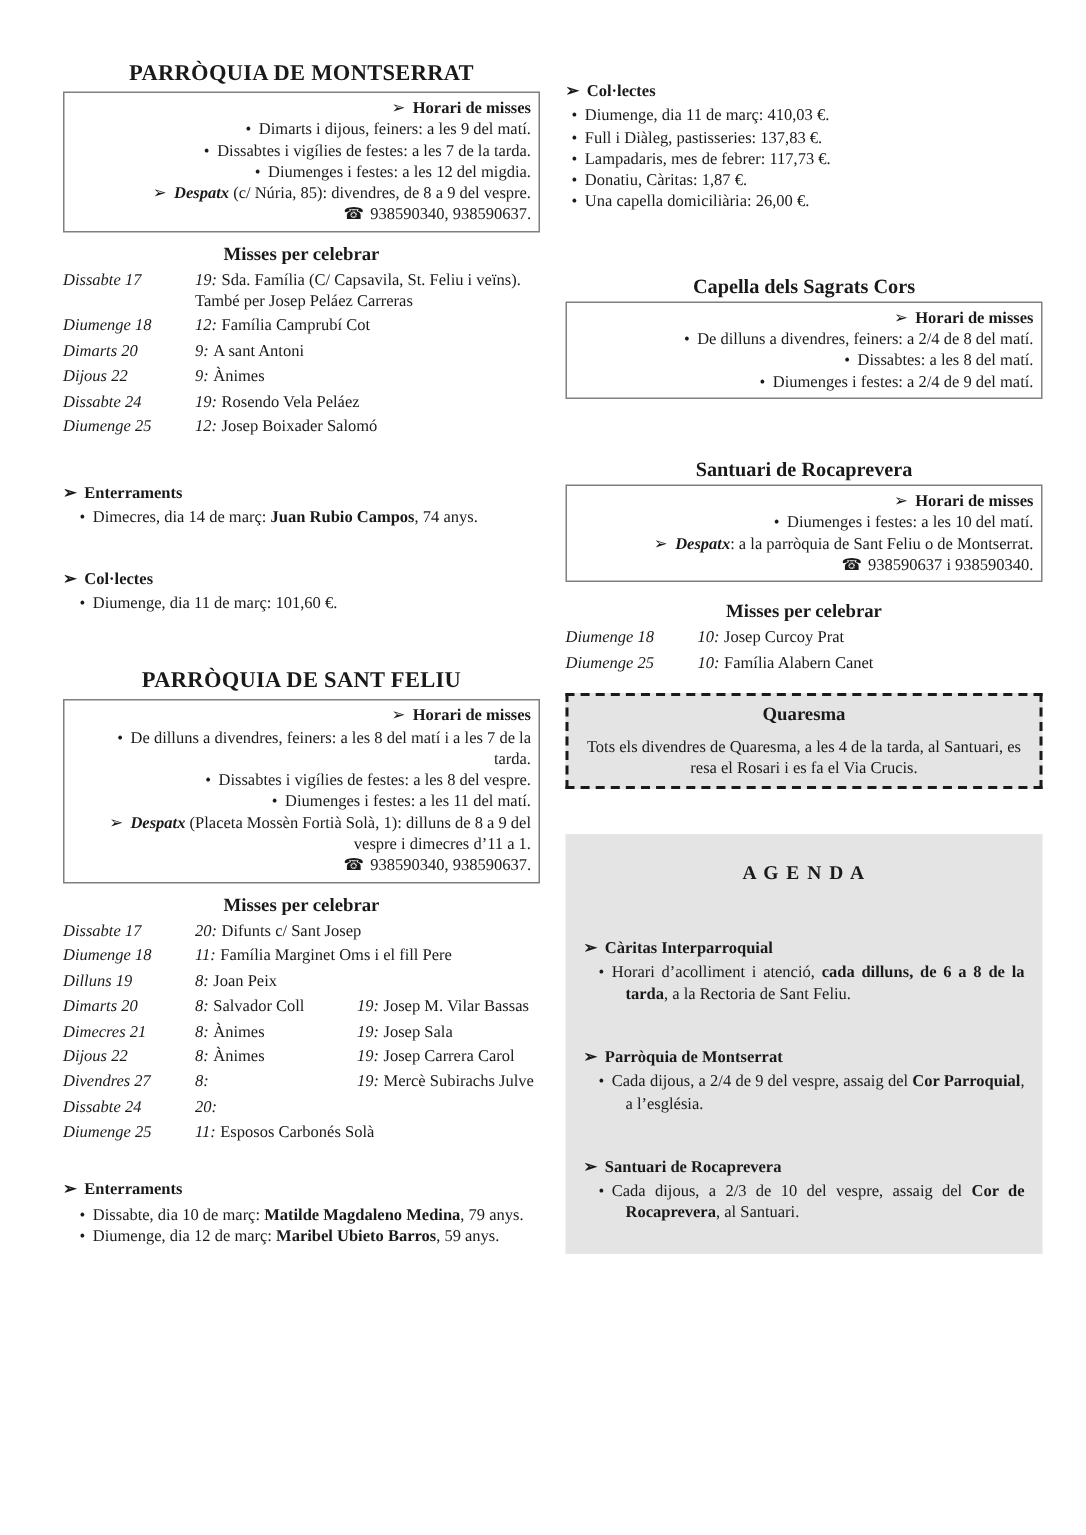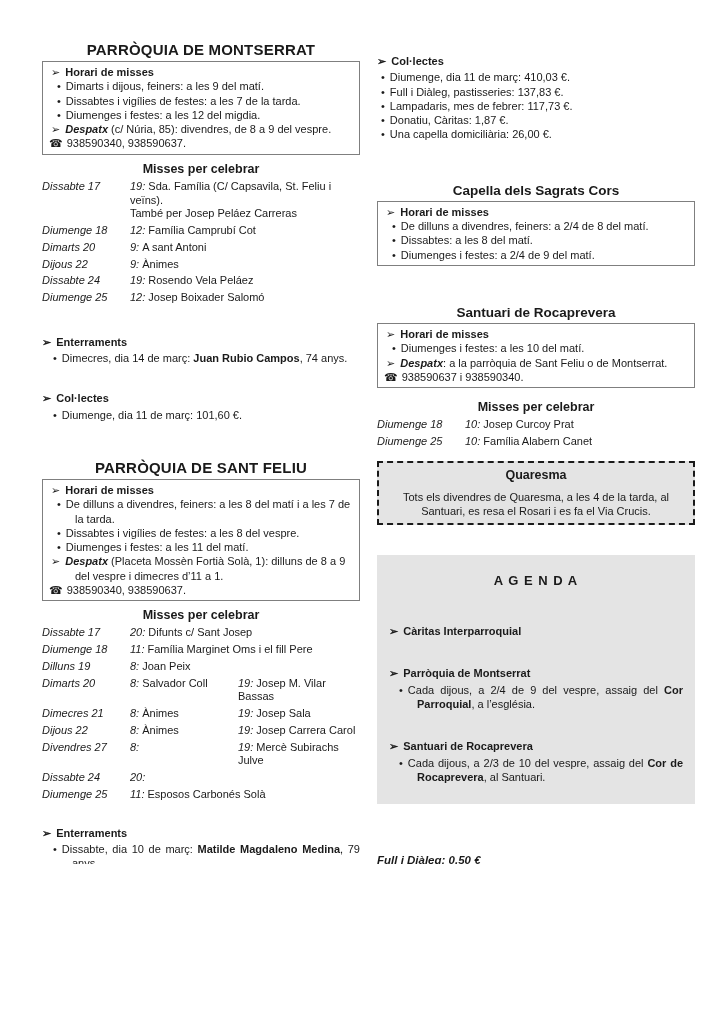--- a/index.html
+++ b/index.html
@@ -1,28 +1,28 @@
 <!DOCTYPE html>
 <html><head>
 <meta charset="utf-8">
 <style>
   html,body{margin:0;padding:0;background:#fff;}
   .page{
     position:relative;width:724px;height:864px;background:#ffffff;
-    font-family:Liberation Sans, sans-serif;
+    font-family:Liberation Serif, serif;
     font-size:11px;color:#1a1a1a;overflow:hidden;
   }
   .col{position:absolute;top:40px;width:318px;}
   .col-left{left:42px;}
   .col-right{left:377px;}
 
   .parish-title{font-size:15px;font-weight:bold;text-align:center;letter-spacing:.2px;line-height:19px;}
   .sub-title{font-size:13.5px;font-weight:bold;text-align:center;line-height:17px;}
 
-  .hbox{border:1px solid #7f7f7f;padding:3px 5px 3px 4px;margin-top:2px;line-height:1.3;}
+  .hbox{border:1px solid #7f7f7f;padding:3px 5px 3px 4px;margin-top:2px;line-height:1.3;text-align:right;}
   .li{padding-left:28px;text-indent:-18px;}
   .li-arrow{padding-left:28px;text-indent:-24px;}
   .li-phone{padding-left:2px;}
   .arrow-head{font-weight:bold;}
   .despatx{font-weight:bold;font-style:italic;}
   .ic{margin-right:5px;display:inline;}
   .phone-ic{font-size:11px;margin-right:4px;}
 
   .misses-title{font-size:12.5px;font-weight:bold;text-align:center;margin:7px 0 4px;}
   .mtable{line-height:1.25;}
@@ -224,20 +224,21 @@
     <div class="quaresma">
       <div class="quaresma-title">Quaresma</div>
       <div>Tots els divendres de Quaresma, a les 4 de la tarda, al Santuari, es resa el Rosari i es fa el Via Crucis.</div>
     </div>
 
     <div class="agenda">
       <div class="agenda-title">A G E N D A</div>
 
       <div class="agenda-sec">
         <div class="agenda-head"><span class="ic">➢</span><span>Càritas Interparroquial</span></div>
+        <div class="bullet"><span class="ic">•</span><span>Horari d’acolliment i atenció, </span><b>cada dilluns, de 6 a 8 de la tarda</b><span>, a la Rectoria de Sant Feliu.</span></div>
       </div>
 
       <div class="agenda-sec">
         <div class="agenda-head"><span class="ic">➢</span><span>Parròquia de Montserrat</span></div>
         <div class="bullet"><span class="ic">•</span><span>Cada dijous, a 2/4 de 9 del vespre, assaig del </span><b>Cor Parroquial</b><span>, a l’església.</span></div>
       </div>
 
       <div class="agenda-sec">
         <div class="agenda-head"><span class="ic">➢</span><span>Santuari de Rocaprevera</span></div>
         <div class="bullet"><span class="ic">•</span><span>Cada dijous, a 2/3 de 10 del vespre, assaig del </span><b>Cor de Rocaprevera</b><span>, al Santuari.</span></div>

